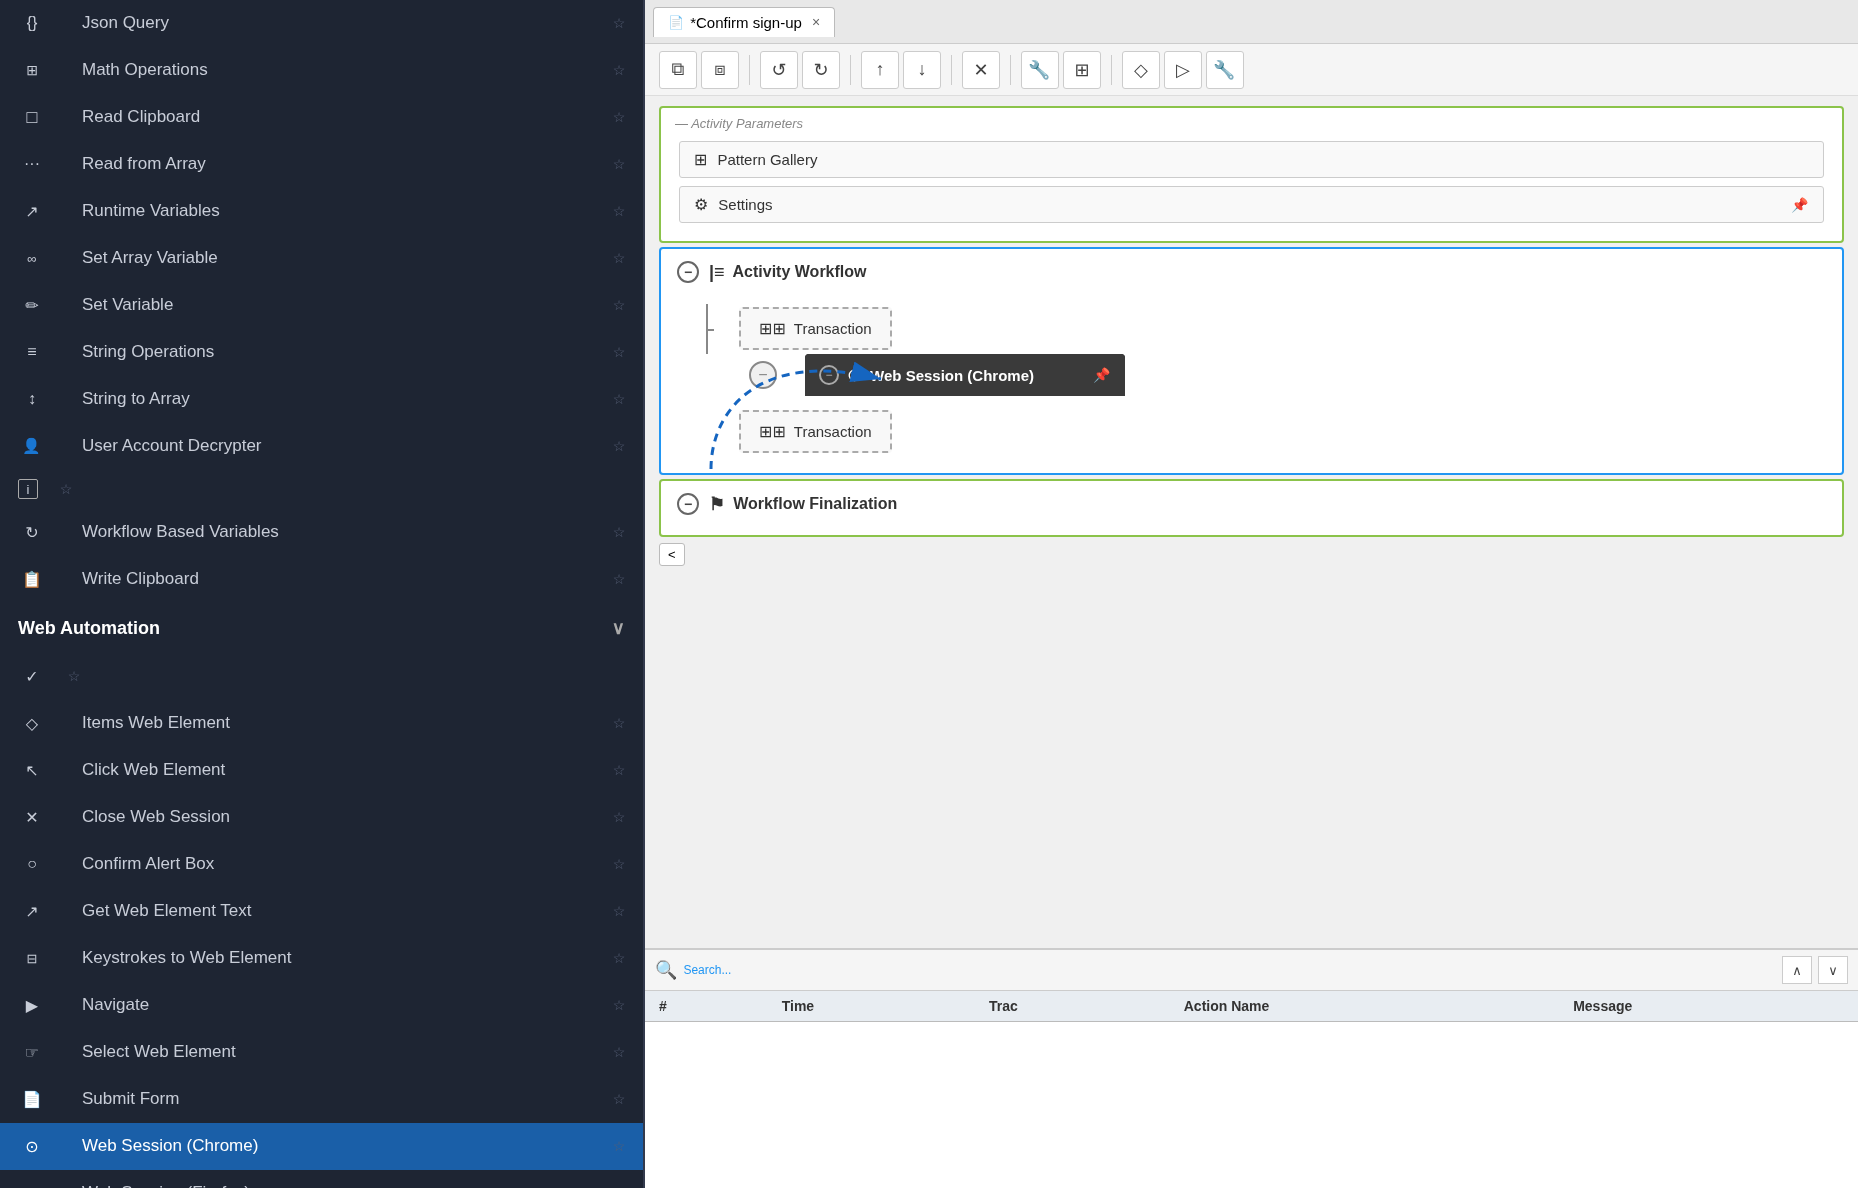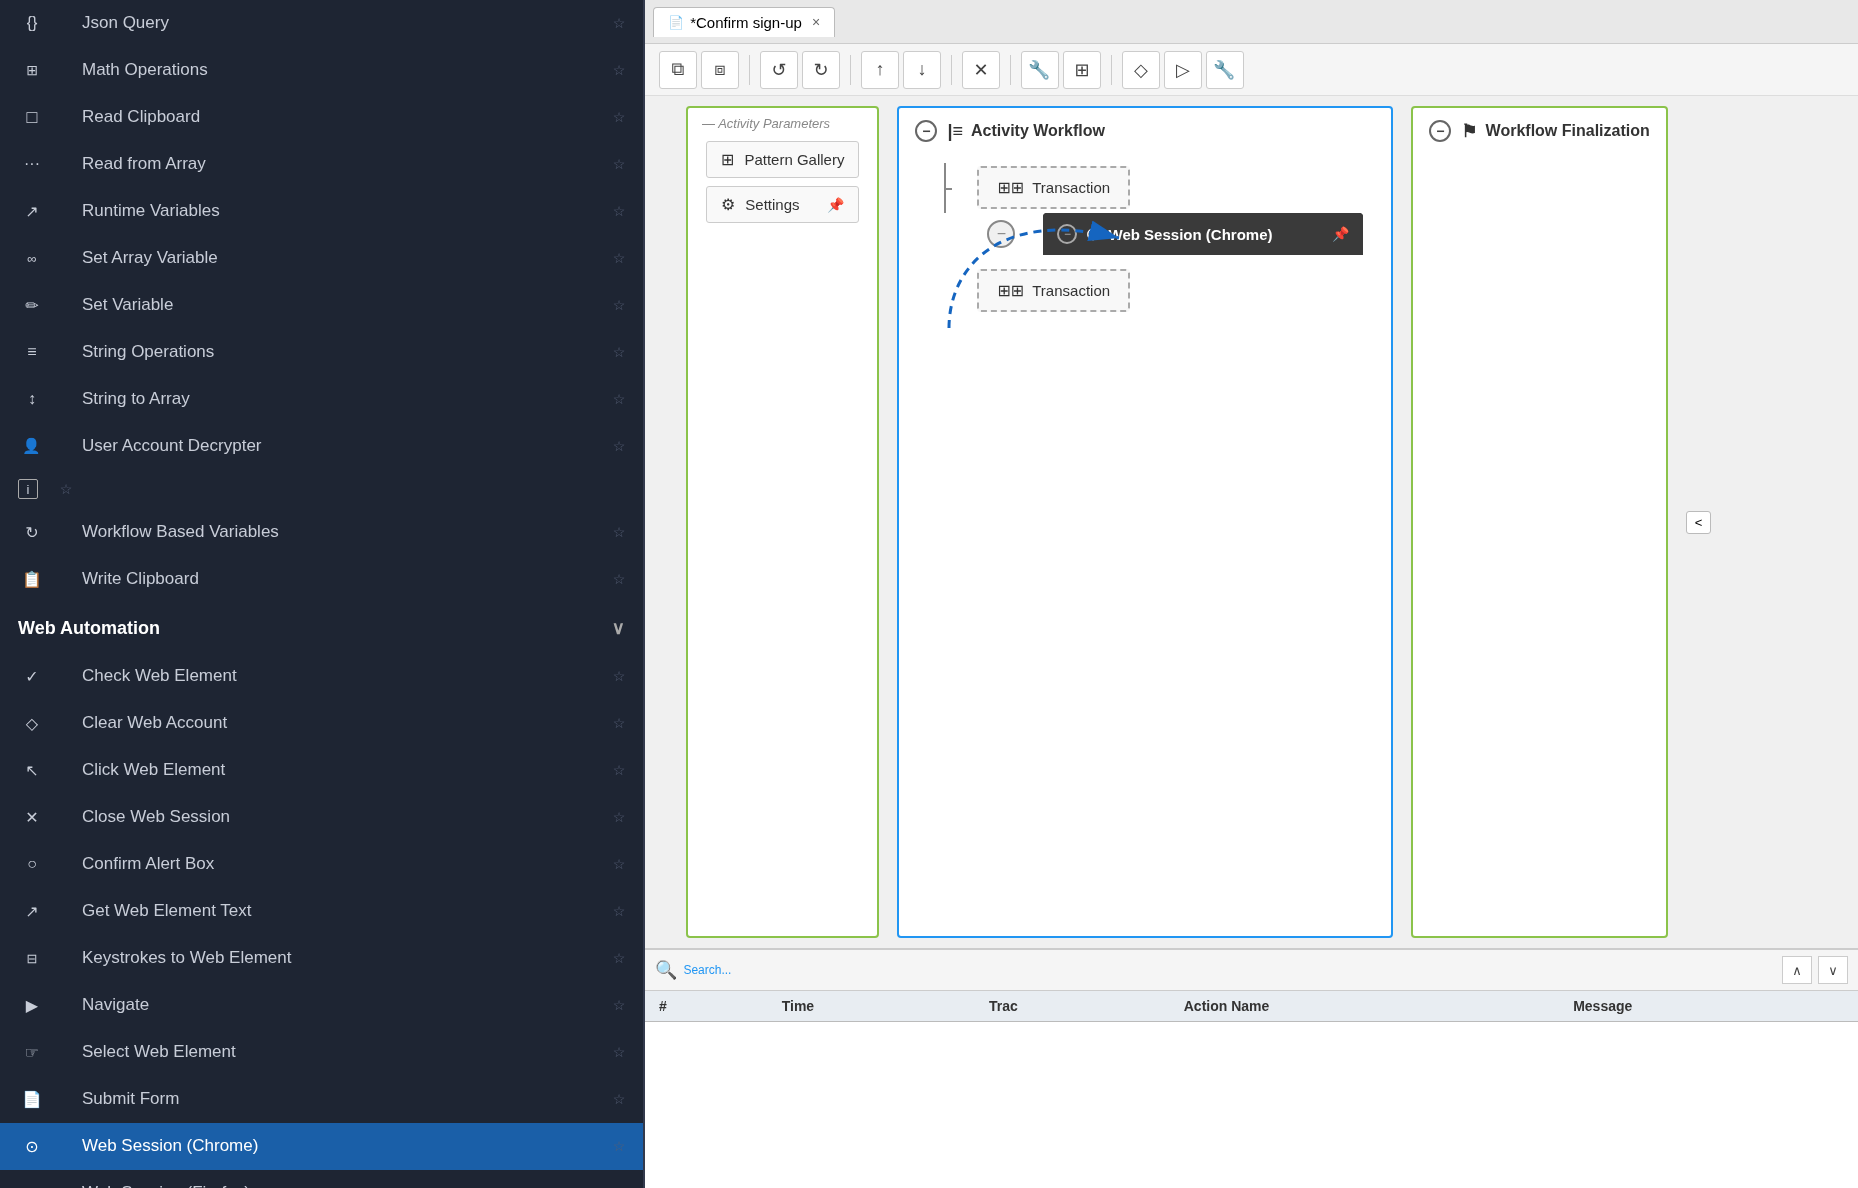--- a/index.html
+++ b/index.html
@@ -122,25 +122,24 @@
       cursor: pointer;
       font-size: 18px;
       color: #444;
     }
     .toolbar-separator { width: 1px; height: 30px; background: #ccc; margin: 0 6px; }
 
     
     .canvas-area {
       flex: 1;
       display: flex;
-      flex-direction: row;
+      flex-direction: column;
       overflow: hidden;
       padding: 10px 14px;
-      gap: 18px;
-      margin-left: 27px;
+      gap: 4px;
     }
 
     
     .panel-box {
       border: 2px solid #8bc34a;
       background: #fff;
       border-radius: 4px;
       padding: 8px;
     }
     .panel-box.blue-border { border-color: #2196f3; }
@@ -399,26 +398,25 @@
       <span class="star-icon">☆</span>
     </div>
 
     <div class="section-header">
       <span>Web Automation</span>
       <span class="chevron">∨</span>
     </div>
 
     <div class="sidebar-item">
       <span class="item-icon">✓</span>
-      <span class="item-label">Check Web Element</span>
       <span class="star-icon">☆</span>
     </div>
     <div class="sidebar-item">
       <span class="item-icon">◇</span>
-      <span class="item-label">Clear Web Account</span>
+      <span class="item-label">Items Web Element</span>
       <span class="star-icon">☆</span>
     </div>
     <div class="sidebar-item">
       <span class="item-icon">↖</span>
       <span class="item-label">Click Web Element</span>
       <span class="star-icon">☆</span>
     </div>
     <div class="sidebar-item">
       <span class="item-icon">✕</span>
       <span class="item-label">Close Web Session</span>

